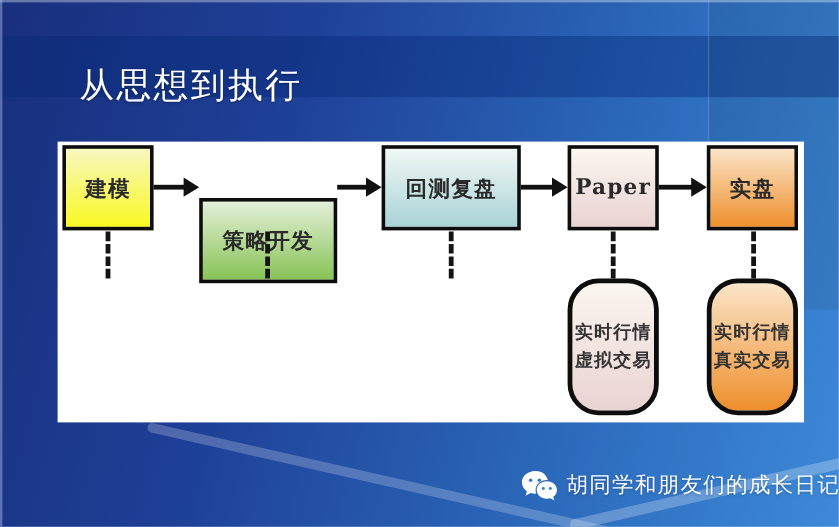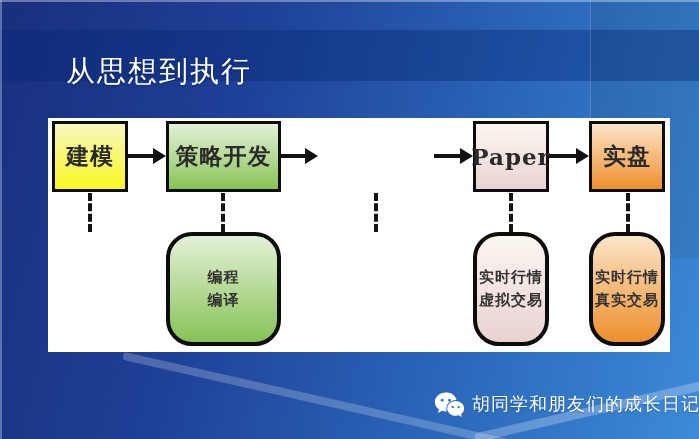--- a/index.html
+++ b/index.html
@@ -34,21 +34,21 @@
     background: #ffffff; }
 
   .stage-box {
     position: absolute; top: 3px; height: 71px;
     border: 3px solid #0d0d0d;
     background: linear-gradient(to bottom, var(--c1), var(--c2));
     display: flex; align-items: center; justify-content: center;
   }
   .stage-label {
     font-family: "DejaVu Serif", "Liberation Serif", serif;
-    font-size: 23px; font-weight: bold; color: #2a2a2a; letter-spacing: 1px;
+    font-size: 18px; font-weight: bold; color: #2a2a2a; letter-spacing: 1px;
     white-space: nowrap;
     text-align: center;
   }
   .detail-box {
     position: absolute; top: 114px; height: 114px;
     border: 4px solid #0d0d0d; border-radius: 26px;
     background: linear-gradient(to bottom, var(--c1), var(--c2));
     display: flex; align-items: center; justify-content: center;
   }
   .detail-text {
@@ -59,21 +59,21 @@
   .connector { position: absolute; top: 75px; height: 39px; width: 0;
     border-left: 4px dashed #141414; }
   .arrow { position: absolute; top: 30px; height: 16px; }
   .arrow .shaft { position: absolute; left: 0; top: 6px; height: 4px; background: #111; }
   .arrow .head { position: absolute; right: 0; top: 0; width: 0; height: 0;
     border-top: 8px solid transparent; border-bottom: 8px solid transparent;
     border-left: 13px solid #111; }
 
   
   .col1 { left: 4px;   width: 76px; }
-  .col2 { left: 118px; width: 115px; }
+  .col2 { left: 118px; width: 115px; margin-top: 44px; }
   .col3 { left: 270px; width: 116px; }
   .col4 { left: 425px; width: 76px; }
   .col5 { left: 541px; width: 76px; }
   .conn1 { left: 40px; } .conn2 { left: 173px; } .conn3 { left: 326px; }
   .conn4 { left: 461px; } .conn5 { left: 578px; }
   .arr1 { left: 80px;  width: 38px; } .arr1 .shaft { width: 26px; }
   .arr2 { left: 233px; width: 37px; } .arr2 .shaft { width: 25px; }
   .arr3 { left: 386px; width: 39px; } .arr3 .shaft { width: 27px; }
   .arr4 { left: 501px; width: 40px; } .arr4 .shaft { width: 28px; }
 
@@ -98,20 +98,23 @@
 <div class="slide-title">从思想到执行</div>
 
 <div class="panel">
 
   <div class="stage-box col1" style="--c1: #f8f8c0; --c2: #f8f822;">
     <span class="stage-label">建模</span>
   </div>
   <div class="stage-box col2" style="--c1: #e3f0d8; --c2: #87c355;">
     <span class="stage-label">策略开发</span>
   </div>
+  <div class="stage-box col3" style="--c1: #f0f8f4; --c2: #a9d3d7;">
+    <span class="stage-label">回测复盘</span>
+  </div>
   <div class="stage-box col4" style="--c1: #fbf6f0; --c2: #e9d3d1;">
     <span class="stage-label">Paper</span>
   </div>
   <div class="stage-box col5" style="--c1: #fbe5c9; --c2: #ee8f2b;">
     <span class="stage-label">实盘</span>
   </div>
 
   <div class="arrow arr1">
       <div class="shaft"></div>
       <div class="head"></div>
@@ -128,24 +131,20 @@
       <div class="shaft"></div>
       <div class="head"></div>
     </div>
 
   <div class="connector conn1"></div>
   <div class="connector conn2"></div>
   <div class="connector conn3"></div>
   <div class="connector conn4"></div>
   <div class="connector conn5"></div>
 
-  <div class="detail-box col2" style="--c1: #e3f0d8; --c2: #87c355;">
-    <span class="detail-text">编程
-编译</span>
-  </div>
   <div class="detail-box col4" style="--c1: #fbf6f0; --c2: #e9d3d1;">
     <span class="detail-text">实时行情
 虚拟交易</span>
   </div>
   <div class="detail-box col5" style="--c1: #fbe5c9; --c2: #ee8f2b;">
     <span class="detail-text">实时行情
 真实交易</span>
   </div>
 
 </div>

